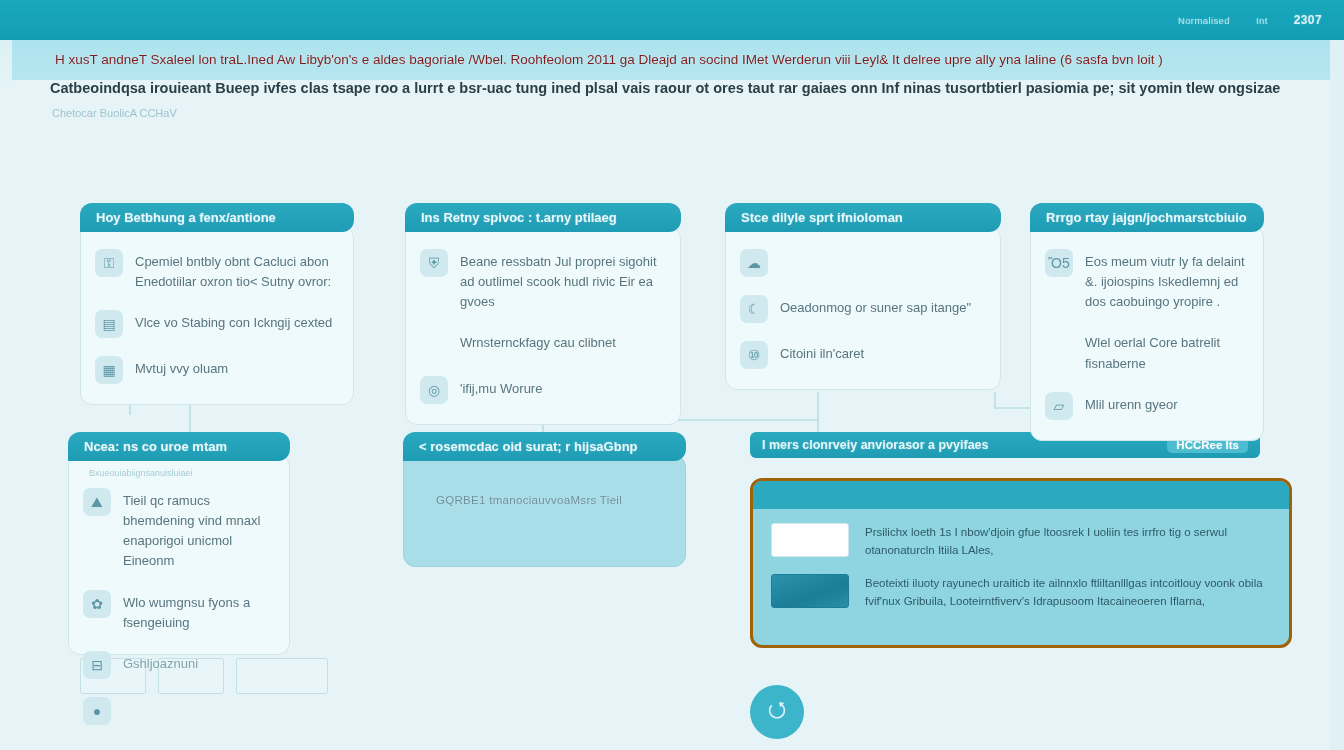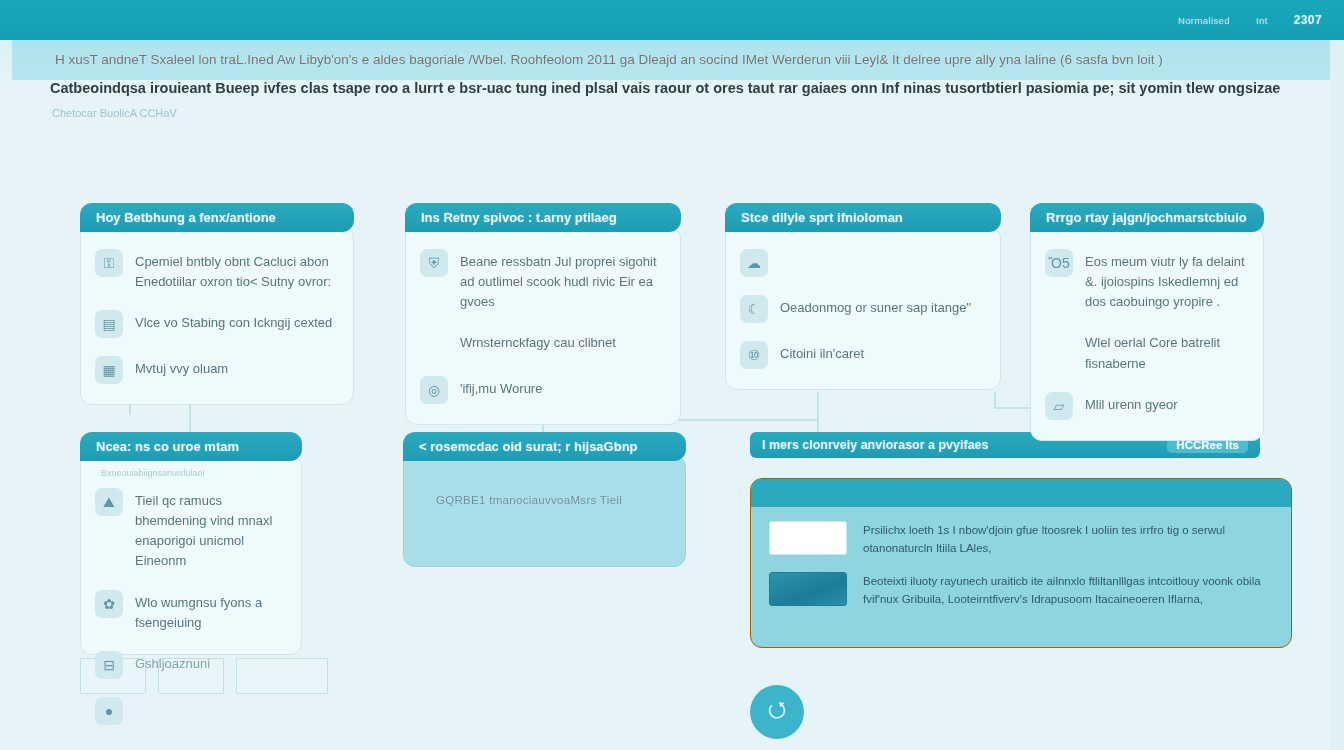--- a/index.html
+++ b/index.html
@@ -37,21 +37,21 @@
   }
   .topbar-item.strong{ color:#d8f2f8; font-weight:bold; font-size:12px; }
 
   .subbar{
     position:absolute; left:12px; top:40px; width:1318px; height:40px;
     background:linear-gradient(180deg,#aee3ee 0%, #b6e6ef 100%);
   }
 
   .hdr-line1{
     position:absolute; left:55px; top:52px; width:1200px;
-    font-size:13.5px; color:#737373; white-space:nowrap; overflow:hidden;
+    font-size:13.5px; color:#7f1d1d; white-space:nowrap; overflow:hidden;
     text-shadow:0 0 1.5px rgba(255,255,255,.55);
   }
   .hdr-line2{
     position:absolute; left:50px; top:80px; width:1230px;
     font-size:14.5px; font-weight:bold; color:#2a3f47; white-space:nowrap; overflow:hidden;
   }
   .hdr-line3{
     position:absolute; left:52px; top:107px;
     font-size:11px; color:#9fc3cd; white-space:nowrap;
   }
@@ -110,21 +110,21 @@
     padding:0 12px; color:#e4f6fa; font-size:12.5px; font-weight:bold;
     text-shadow:0 0 2px rgba(255,255,255,.3);
   }
   .panel-badge{
     margin-left:auto; background:#4dbcd0; border-radius:5px;
     padding:2px 9px; font-size:11.5px; color:#ffffff; font-weight:bold;
   }
   .panel{
     position:absolute; left:750px; top:478px; width:542px; height:170px;
     background:#8ed4e1; border-radius:12px; overflow:hidden;
-    border:1px solid #a16207;
+    border:3px solid #a16207;
   }
   .panel-strip{ height:28px; background:#2aa9bf; }
   .panel-row{ display:flex; gap:16px; padding:14px 18px 0 18px; }
   .thumb{
     width:78px; height:34px; flex:0 0 78px; border-radius:3px;
     background:#ffffff; border:1px solid #cfe7ec;
   }
   .thumb.img{ background:linear-gradient(160deg,#2e93ad 0%, #1b7d98 60%, #2a8fa8 100%); border-color:#1b7d98; }
   .panel-txt{ font-size:11.5px; line-height:1.6; color:#2f5b68; }
 
@@ -235,21 +235,21 @@
         <span class="row-ico plain"></span>
         <span class="row-txt">Wlel oerlal Core batrelit fisnaberne</span>
       </div>
       <div class="row">
         <span class="row-ico">▱</span>
         <span class="row-txt">Mlil urenn gyeor</span>
       </div>
     </div>
   </div>
 
-  <div class="card" style="left:80px; top:432px; width:222px;">
+  <div class="card" style="left:68px; top:432px; width:222px;">
     <div class="card-head">Ncea: ns co uroe mtam</div>
     <div class="card-body" style="padding-top:26px; height:200px;">
       <div class="card-sub">Bxueouiabiignsanuisluiaei</div>
       <div class="row">
         <span class="row-ico">⛰</span>
         <span class="row-txt">Tieil qc ramucs bhemdening vind mnaxl enaporigoi unicmol Eineonm</span>
       </div>
       <div class="row">
         <span class="row-ico">✿</span>
         <span class="row-txt">Wlo wumgnsu fyons a fsengeiuing</span>

